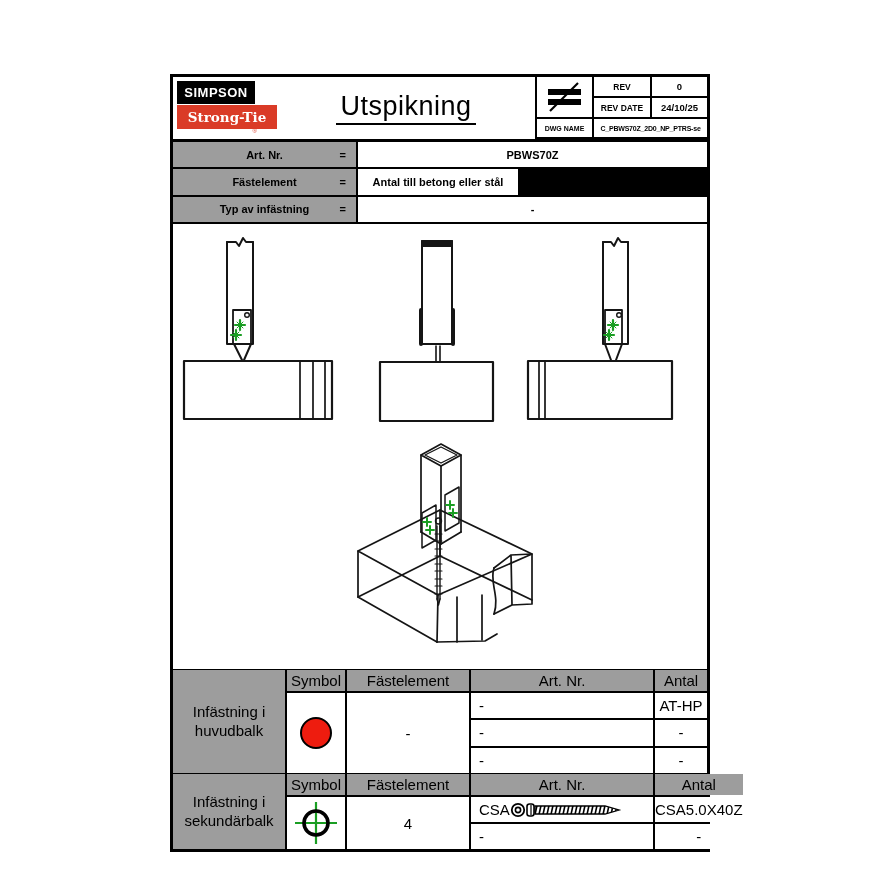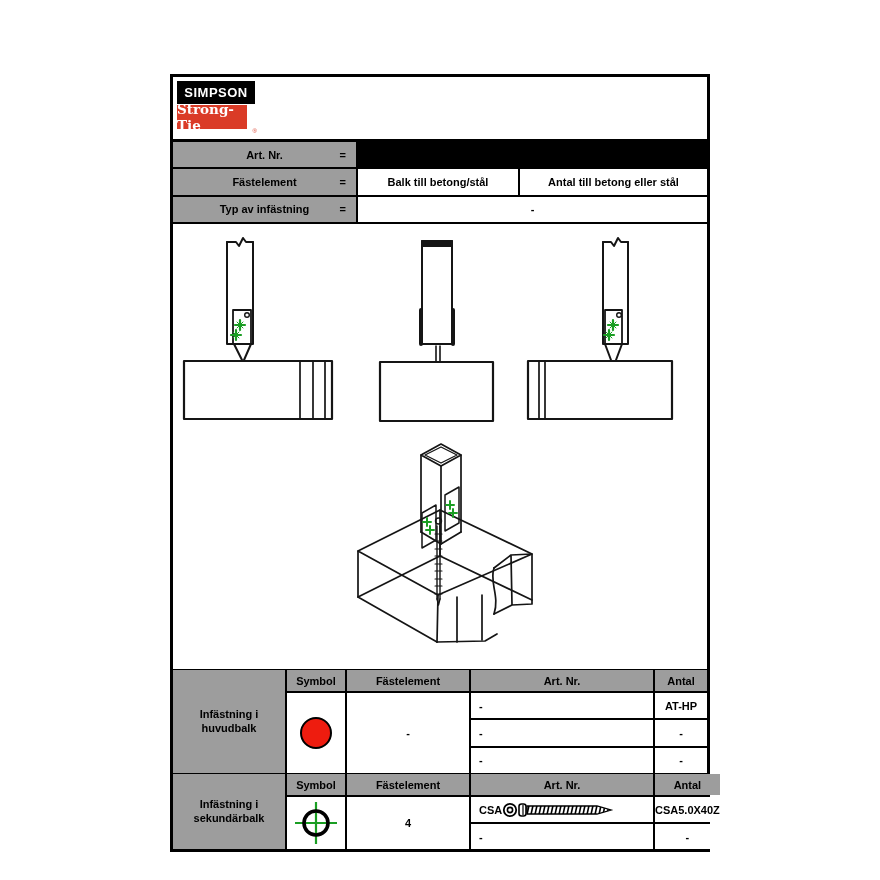--- a/index.html
+++ b/index.html
@@ -10,21 +10,21 @@
   .doc{
     position:absolute;left:170px;top:50px;width:540px;height:778px;
     border:3px solid #000;box-sizing:border-box;background:#fff;
     display:flex;flex-direction:column;margin-top:24px;
   }
   
   .hdr{height:65px;flex:0 0 65px;display:flex;border-bottom:3px solid #000;box-sizing:border-box;}
   .logo-cell{flex:0 0 88px;padding:4px 0 0 4px;box-sizing:border-box;}
   .logo-black{width:78px;height:23px;background:#000;color:#fff;font-weight:bold;font-size:13px;
     letter-spacing:.5px;display:flex;align-items:center;justify-content:center;}
-  .logo-red{width:70px;height:24px;background:#da3b27;color:#fff;font-weight:bold;font-size:13.5px;
+  .logo-red{width:100px;height:24px;background:#da3b27;color:#fff;font-weight:bold;font-size:13.5px;
     font-family:"DejaVu Serif", serif;display:flex;align-items:center;justify-content:center;margin-top:1px;}
   .logo-r{display:block;font-size:6px;color:#da3b27;text-align:right;width:80px;line-height:5px;}
   .title-cell{flex:1;display:flex;align-items:center;justify-content:center;}
   .title{font-size:27px;letter-spacing:.5px;border-bottom:2px solid #000;padding:0 4px 1px 4px;}
   .rev-tbl{flex:0 0 172px;border-left:2px solid #000;background:#000;display:grid;
     grid-template-columns:55px 56px 1fr;grid-template-rows:19px 19px 18px;gap:2px;box-sizing:border-box;}
   .rev-tbl>div{background:#fff;display:flex;align-items:center;justify-content:center;font-weight:bold;}
   .proj-cell{grid-row:1/3;grid-column:1;}
   .rev-lab{font-size:8.5px;}
   .rev-val{font-size:9.5px;}
@@ -39,21 +39,21 @@
   .info-val{flex:1;background:#fff;display:flex;align-items:center;justify-content:center;font-weight:bold;font-size:11px;}
   .split{display:flex;gap:2px;background:#000;flex:1;}
   .split .info-val:first-child{flex:0 0 160px;}
   
   .draw{flex:1;background:#fff;position:relative;}
   .draw svg{position:absolute;left:0;top:0;width:100%;height:100%;}
   
   .ftbl{background:#000;display:grid;gap:2px;border-top:1px solid #000;box-sizing:border-box;}
   .t1{flex:0 0 104px;grid-template-columns:112px 58px 122px 182px 1fr;grid-template-rows:21px 1fr 1fr 1fr;}
   .t2{flex:0 0 76px;grid-template-columns:112px 58px 122px 182px 1fr;grid-template-rows:21px 1fr 1fr;}
-  .ftbl>div{background:#fff;display:flex;align-items:center;justify-content:center;font-weight:bold;font-size:11px;box-sizing:border-box;}
+  .ftbl>div{background:#fff;display:flex;align-items:center;justify-content:center;font-weight:normal;font-size:15px;box-sizing:border-box;}
   .gray{background:#9d9d9d !important;}
   .sect{grid-column:1;text-align:center;line-height:1.25;padding:0 2px;}
   .t1 .sect{grid-row:1/5;}
   .t2 .sect{grid-row:1/4;}
   .t1 .sym-cell{grid-row:2/5;}
   .t2 .sym-cell{grid-row:2/4;}
   .t1 .qty-cell{grid-row:2/5;}
   .t2 .qty-cell{grid-row:2/4;}
   .lcell{justify-content:flex-start !important;padding-left:8px;}
   .red-dot{width:32px;height:32px;border-radius:50%;background:#ee1c0f;border:2.5px solid #000;box-sizing:border-box;}
@@ -63,36 +63,54 @@
 <body>
 
 <div class="doc">
 
   <div class="hdr">
     <div class="logo-cell">
       <div class="logo-black">SIMPSON</div>
       <div class="logo-red">Strong-Tie</div>
       <span class="logo-r">®</span>
     </div>
+    <div class="title-cell">
+      <span class="title">Utspikning</span>
+    </div>
+    <div class="rev-tbl">
+      <div class="proj-cell">
+        <svg width="44" height="32" viewBox="0 0 44 32">
+          <rect x="5" y="8" width="33" height="6" fill="#000"></rect>
+          <rect x="5" y="18" width="33" height="6" fill="#000"></rect>
+          <line x1="35" y1="2" x2="7" y2="30" stroke="#000" stroke-width="2.2"></line>
+        </svg>
+      </div>
+      <div class="rev-lab">REV</div>
+      <div class="rev-val">0</div>
+      <div class="rev-lab">REV DATE</div>
+      <div class="rev-val">24/10/25</div>
+      <div class="dwg-lab">DWG NAME</div>
+      <div class="dwg-val">C_PBWS70Z_2D0_NP_PTRS-se</div>
+    </div>
   </div>
 
   <div class="info">
     <div class="info-row">
       <div class="info-lab">
           <span>Art. Nr.</span>
         <span class="eq">=</span>
         </div>
+      <div class="info-val">PBWS70Z</div>
     </div>
     <div class="info-row">
       <div class="info-lab">
           <span>Fästelement</span>
         <span class="eq">=</span>
         </div>
       <div class="split">
-        <div class="info-val">Balk till betong/stål</div>
         <div class="info-val">Antal till betong eller stål</div>
       </div>
     </div>
     <div class="info-row">
       <div class="info-lab">
           <span>Typ av infästning</span>
         <span class="eq">=</span>
         </div>
       <div class="info-val">-</div>
     </div>

